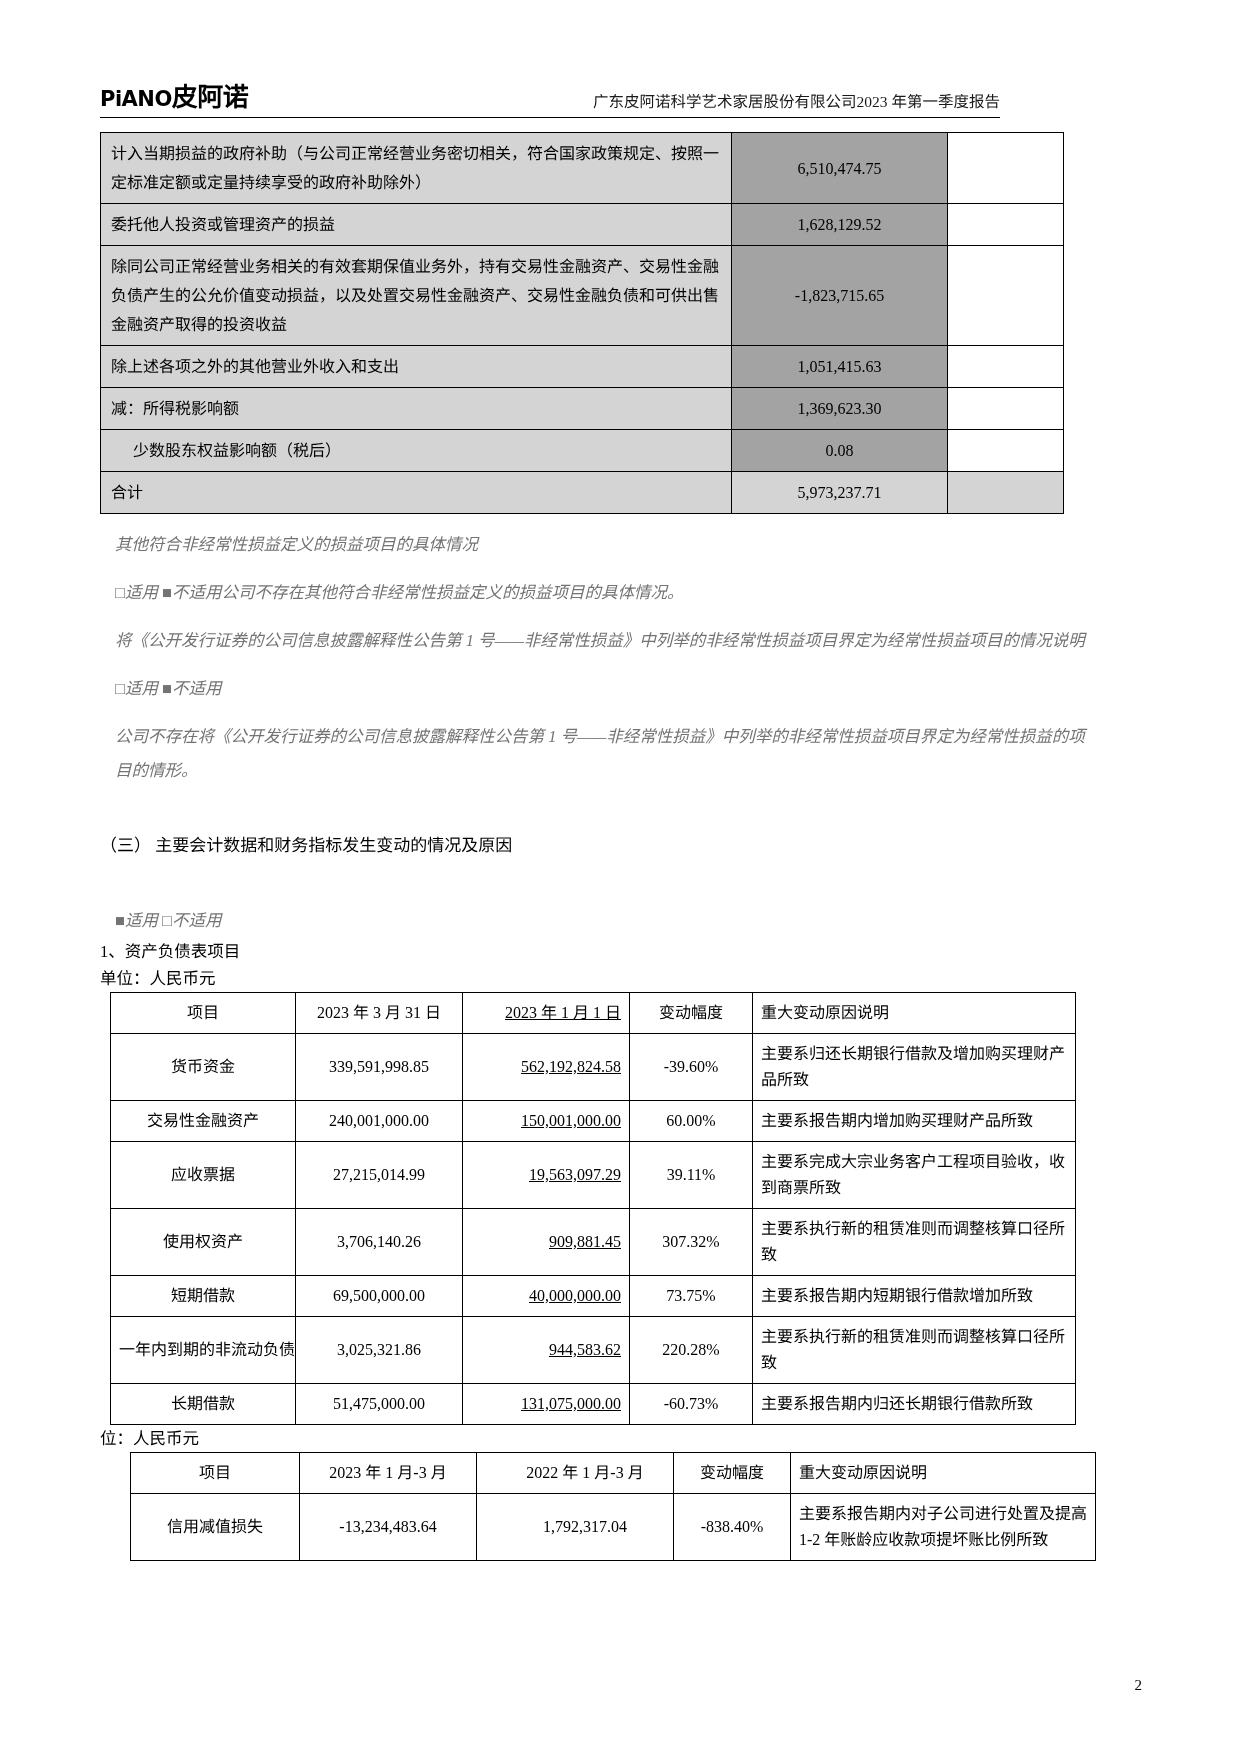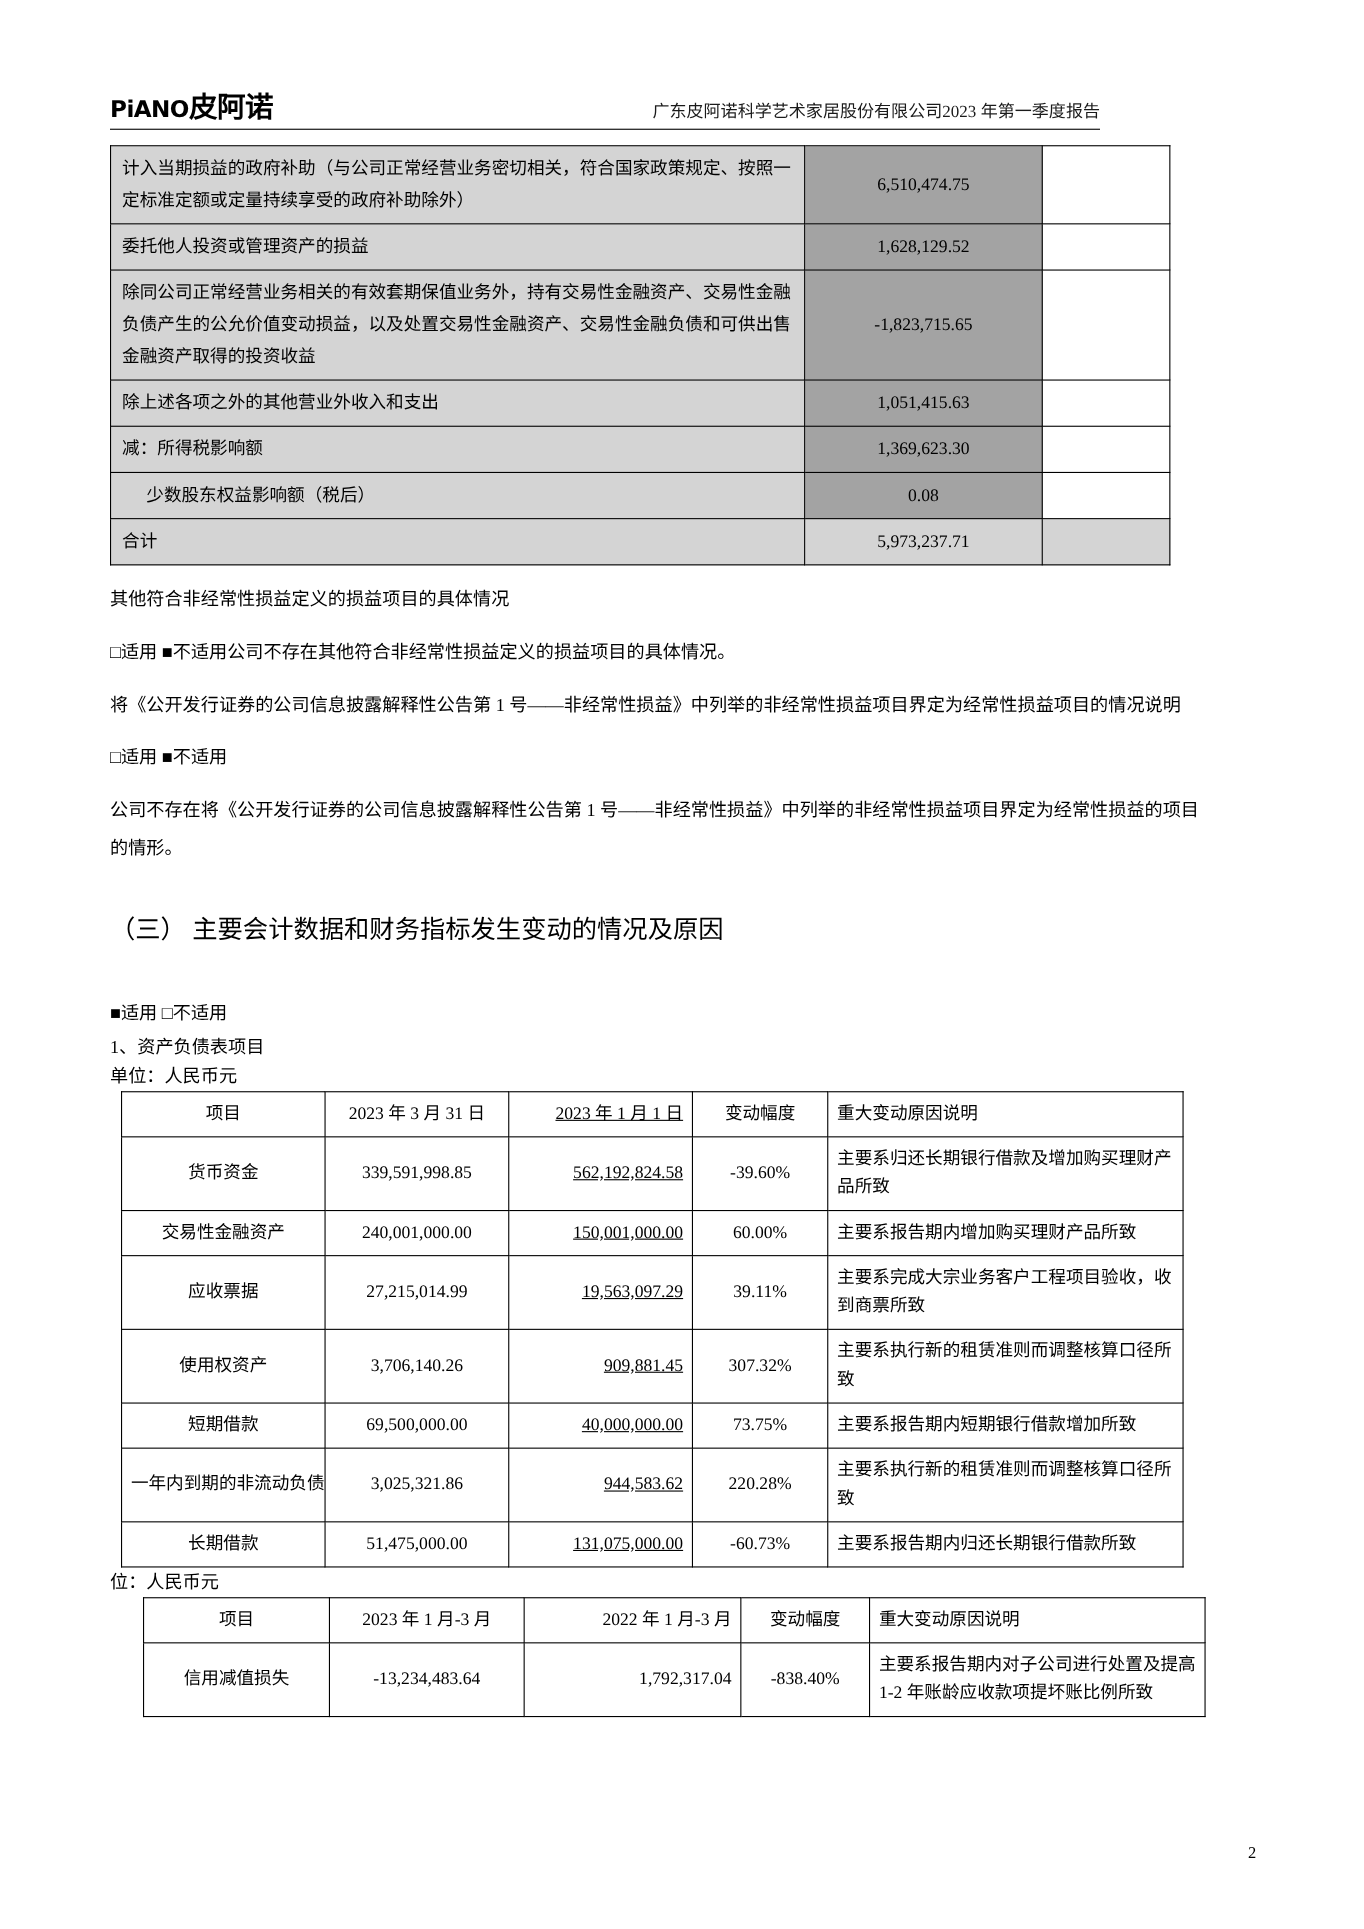--- a/index.html
+++ b/index.html
@@ -58,24 +58,25 @@
     color: #1a1a1a;
   }
   
   .content {
     position: absolute;
     left: 100px;
     top: 132px;
     width: 1000px;
   }
   p.para {
-    margin: 0 0 0 0;
+    margin: 0 0 0 15px;
     font-size: 16.5px;
     line-height: 34px;
-    color: #000000;
+    color: #737373;
+    font-style: italic;
   }
   .spacer-sm { height: 14px; }
   .spacer-lg { height: 40px; }
 
   
   table.tbl {
     border-collapse: collapse;
     table-layout: fixed;
     font-size: 16px;
   }
@@ -141,26 +142,26 @@
   table.t3 td, table.t3 th {
     border: 1px solid #000;
     padding: 7px 8px;
     vertical-align: middle;
     line-height: 26px;
     font-weight: normal;
   }
   table.t3 th { text-align: center; }
   table.t3 .d-item  { width: 152px; text-align: center; }
   table.t3 .d-cur   { width: 160px; text-align: center; }
-  table.t3 .d-prev  { width: 160px; text-align: right; padding-left: 28px; }
+  table.t3 .d-prev  { width: 160px; text-align: center; padding-left: 28px; }
   table.t3 .d-chg   { width: 100px; text-align: center; }
   table.t3 .d-reason{ width: 288px; text-align: left; }
 
   .sec-head {
-    font-size: 23px;
+    font-size: 17px;
     line-height: 36px;
     margin: 0;
   }
   .sub-head {
     font-size: 16.5px;
     line-height: 27px;
     margin: 0;
   }
   .unit-line {
     font-size: 16.5px;

